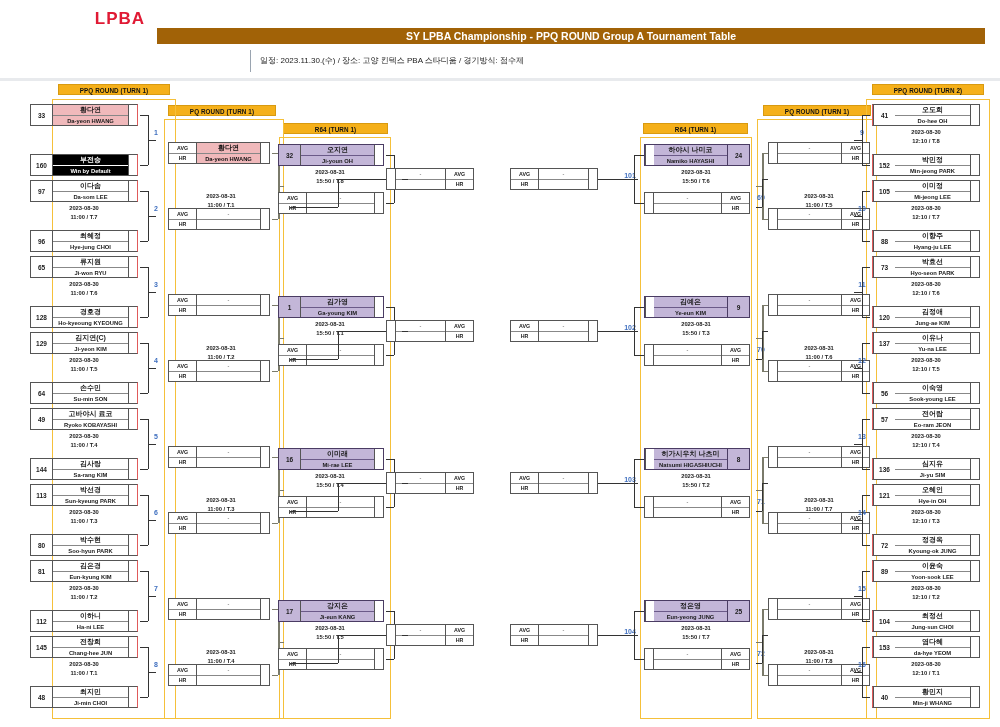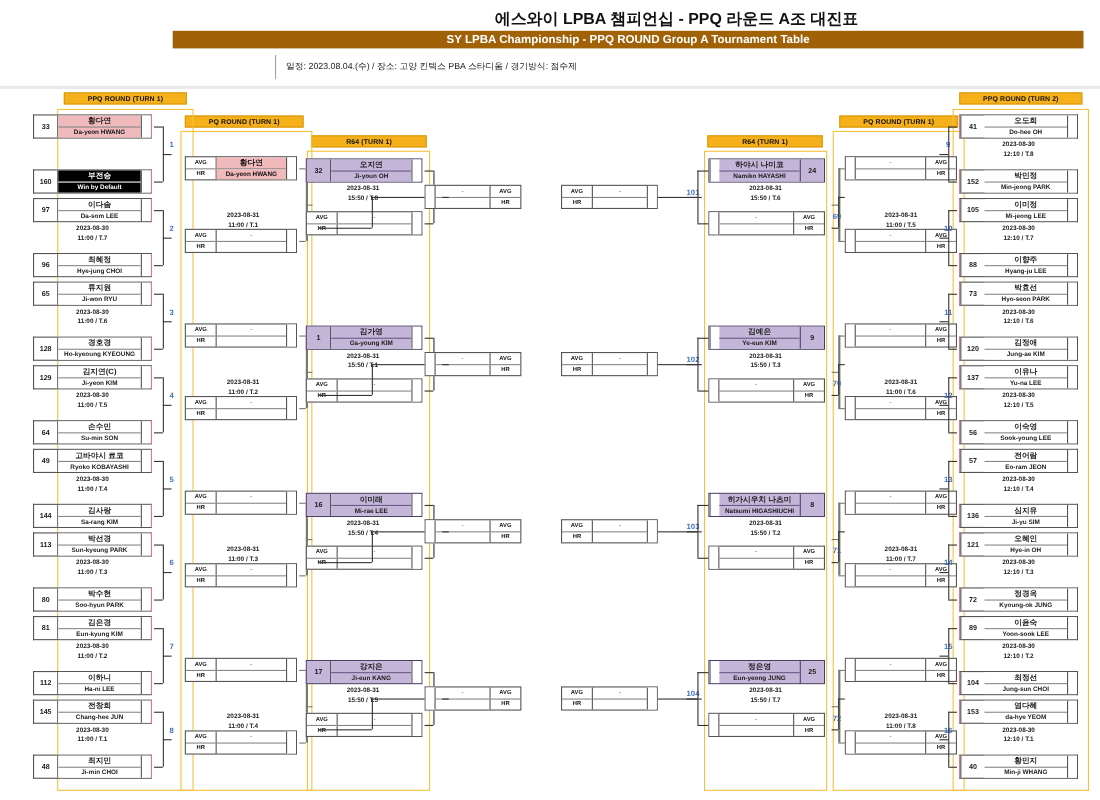--- a/index.html
+++ b/index.html
@@ -127,30 +127,30 @@
   
   .cnx { position:absolute; background:#333; }
   .cnx.grey { background:#7a7a6a; }
 </style>
 </head>
 <body>
 
 <div class="header">
 
   <div class="logo-wrap">
+    <div class="logo-lpba">LPBA</div>
   </div>
 
-  <div class="title-main">에스와이 LPBA 챔피언십 - PPQ 라운드 A조 대진표</div>
 
   <div class="title-bar">
     <span>SY LPBA Championship - PPQ ROUND Group A Tournament Table</span>
   </div>
 
   <div class="meta-row">
-    <div class="meta-cell meta-kr">일정: 2023.08.04.(수) / 장소: 고양 킨텍스 PBA 스타디움 / 경기방식: 점수제</div>
+    <div class="meta-cell meta-kr">일정: 2023.11.30.(수) / 장소: 고양 킨텍스 PBA 스타디움 / 경기방식: 점수제</div>
   </div>
 
   <div class="header-rule"></div>
 </div>
 
 <div id="bracket">
     <div class="round-label" style="left: 58px; top: 84px; width: 112px; height: 11px;">PPQ ROUND (TURN 1)</div>
     <div class="round-label" style="left: 168px; top: 105px; width: 108px; height: 11px;">PQ ROUND (TURN 1)</div>
     <div class="round-label" style="left: 283px; top: 123px; width: 105px; height: 11px;">R64 (TURN 1)</div>
     <div class="round-label" style="left: 643px; top: 123px; width: 105px; height: 11px;">R64 (TURN 1)</div>

